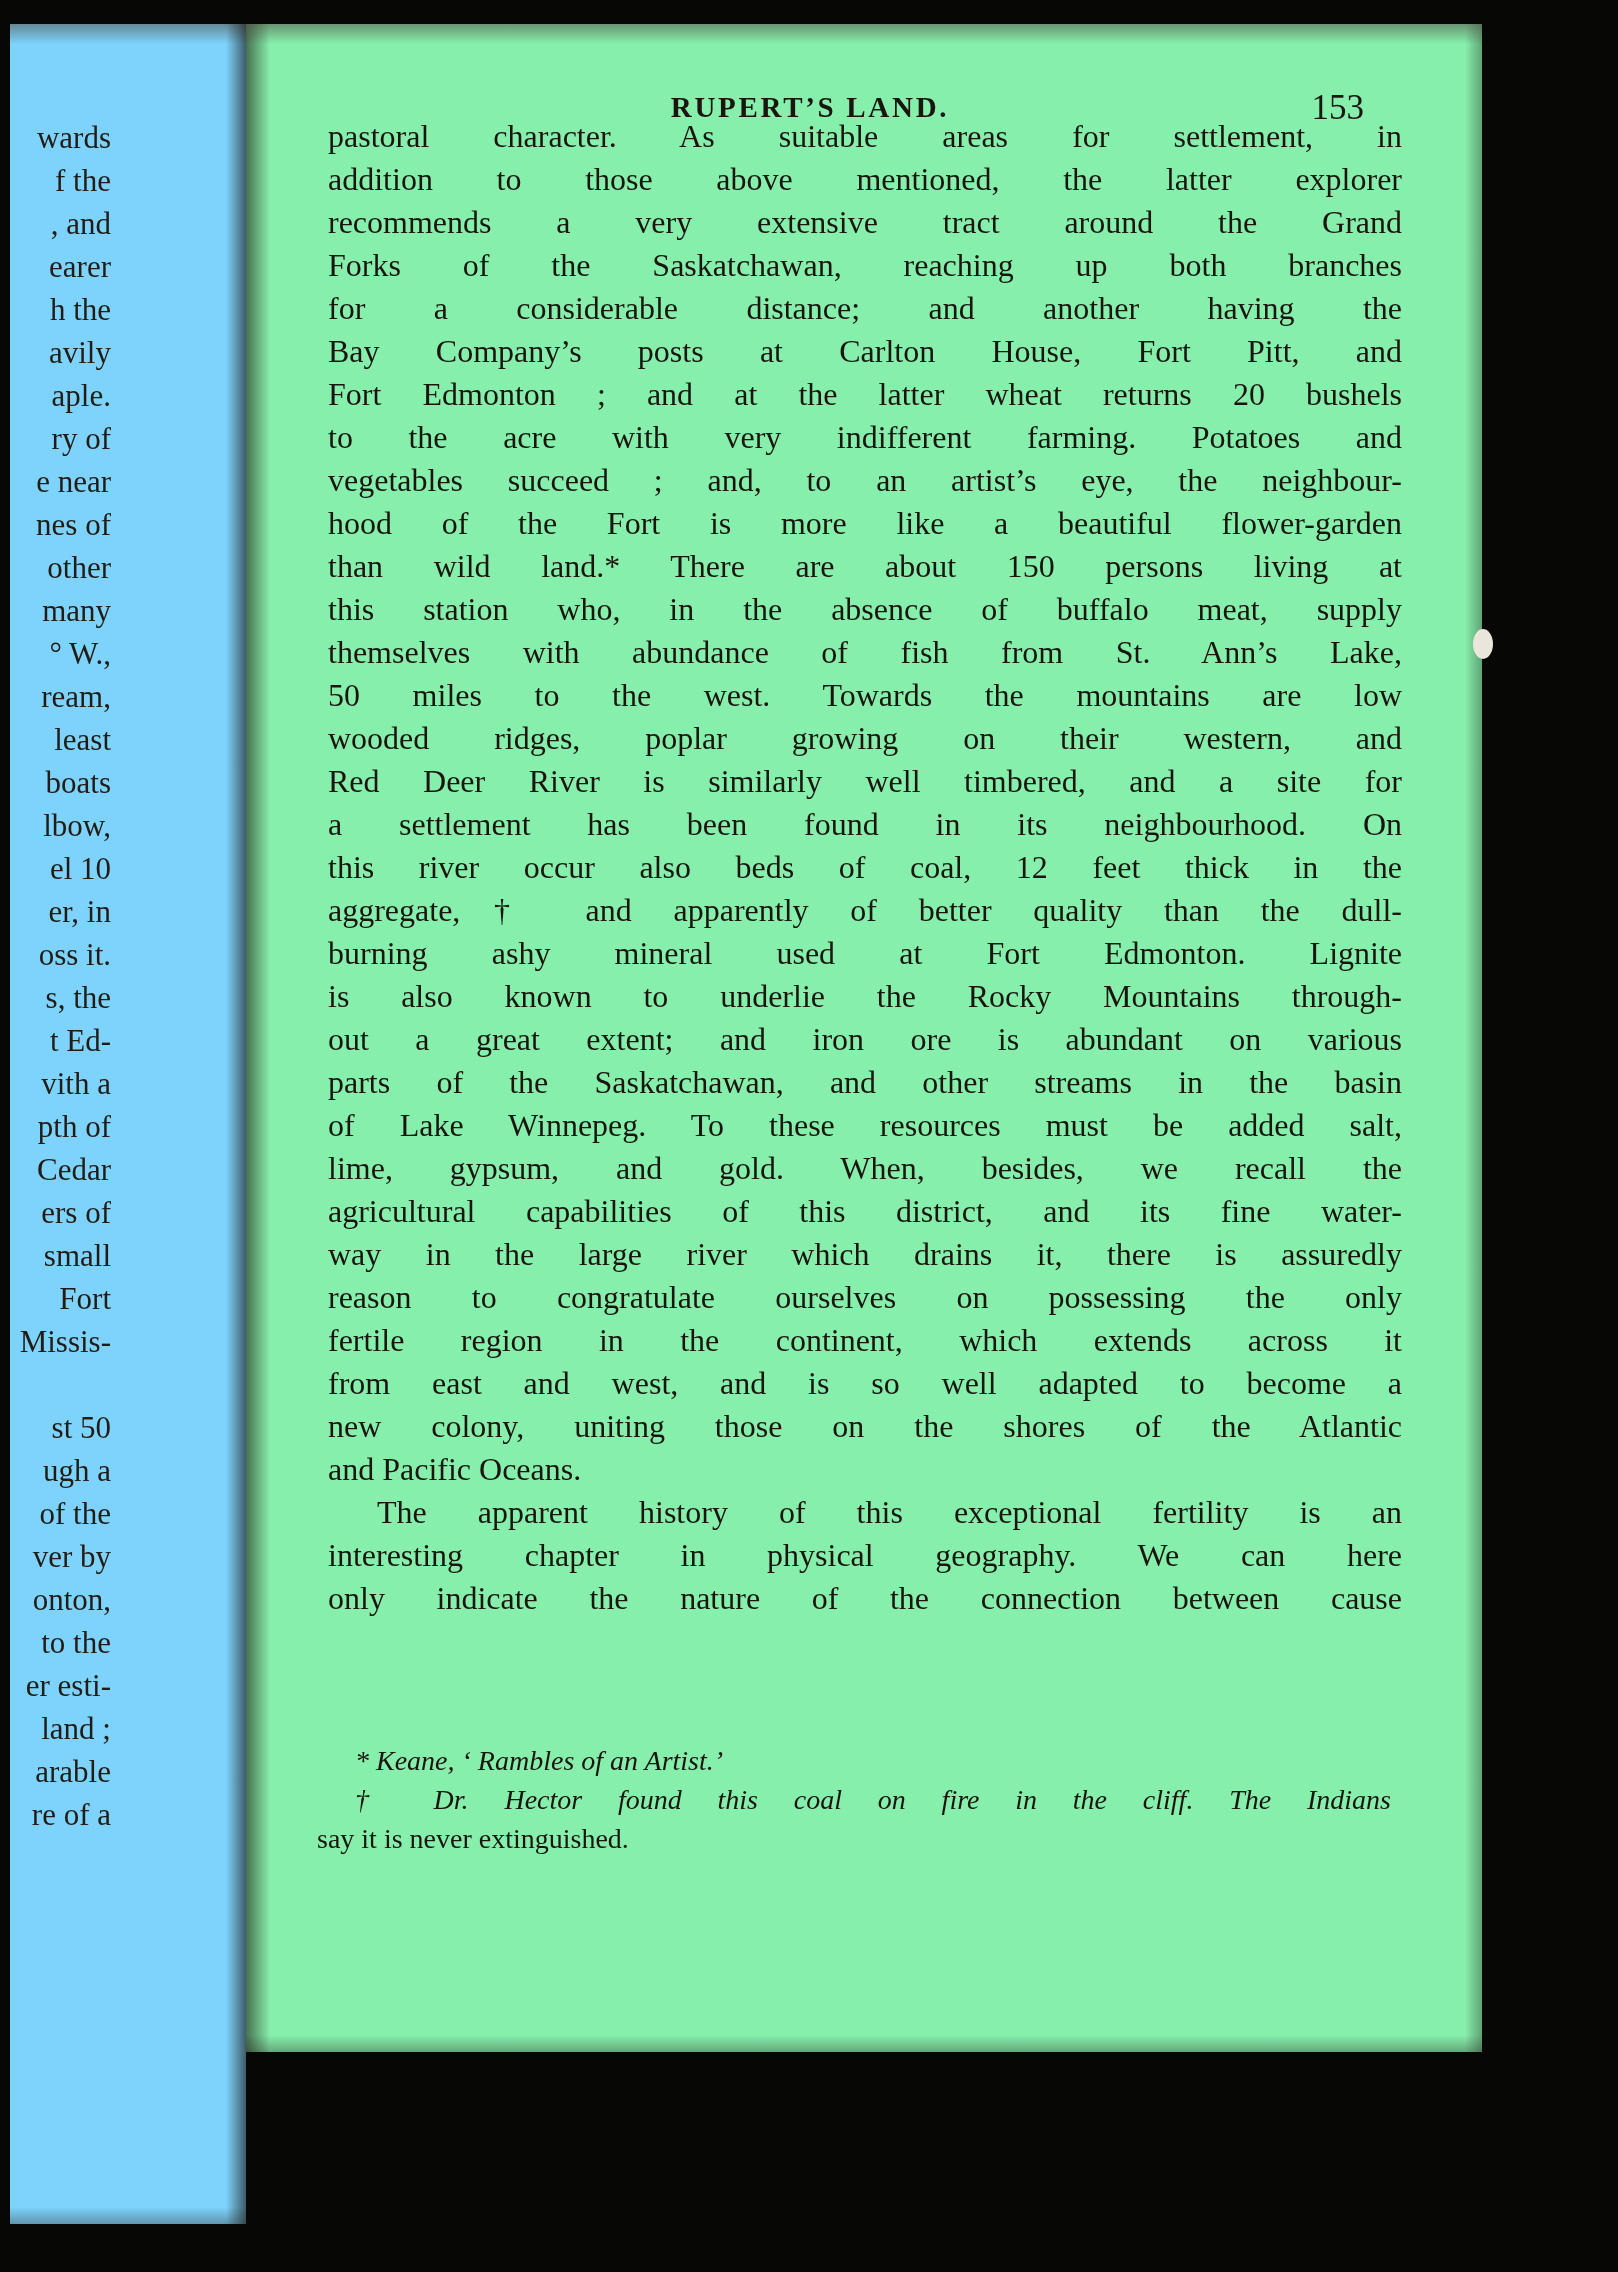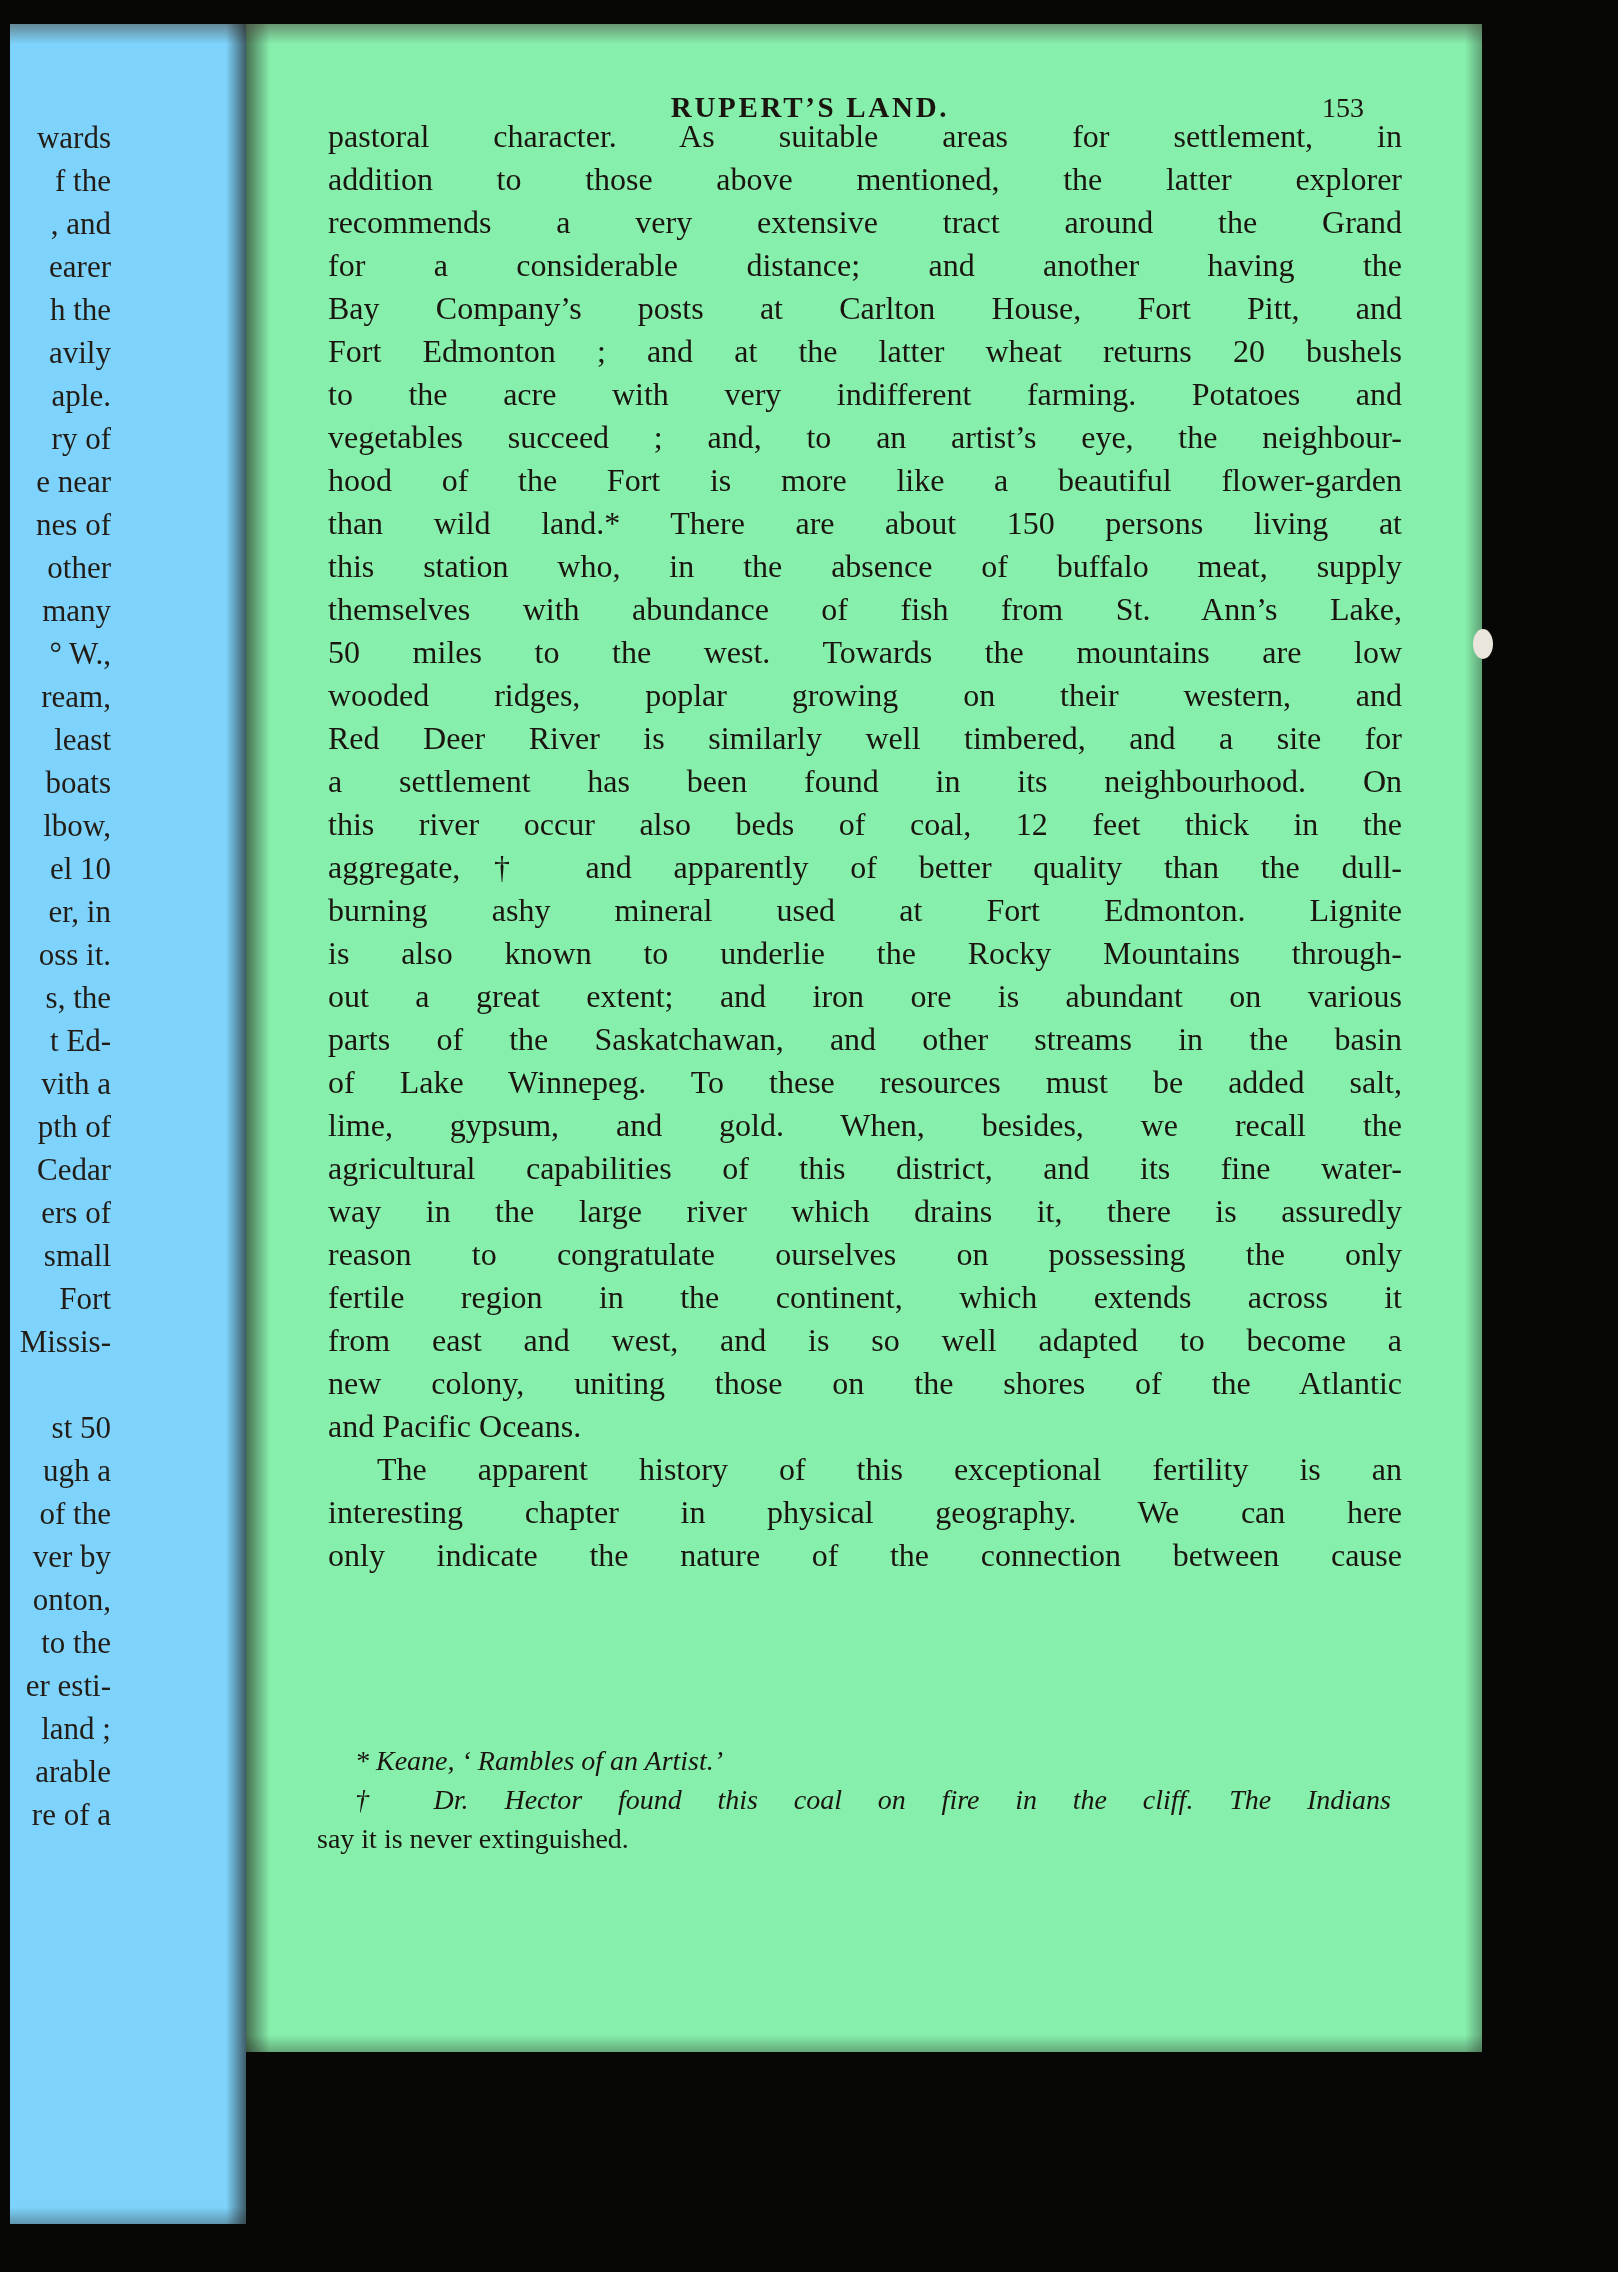--- a/index.html
+++ b/index.html
@@ -53,21 +53,21 @@
 
   
   .header-row { position:absolute; left:71px; top:62px; width:1074px; height:43px; }
   .running-title {
     display:block; text-align:center; padding-right:88px;
     font-size:29px; font-weight:bold; letter-spacing:2.7px;
     color:#1b1510; line-height:43px;
   }
   .page-number {
     position:absolute; right:27px; top:0;
-    font-size:28px; color:#1b1510; line-height:43px;
+    font-size:35px; color:#1b1510; line-height:43px;
   }
 
   
   .body { position:absolute; left:71px; top:91px; width:1074px;margin-left:11px; }
   .line {
     height:43px; line-height:43px;
     font-size:32px; color:#1b1510;
     overflow:hidden;
   }
   .line.j { text-align:justify; }
@@ -154,20 +154,21 @@
     <div class="header-row">
       <span class="running-title">RUPERT’S LAND.</span>
       <span class="page-number">153</span>
     </div>
 
     <div class="body">
 
     <div class="line j">pastoral character.  As suitable areas for settlement, in</div>
         <div class="line j">addition to those above mentioned, the latter explorer</div>
         <div class="line j">recommends a very extensive tract around the Grand</div>
+        <div class="line j">Forks of the Saskatchawan, reaching up both branches</div>
         <div class="line j">for a considerable distance; and another having the</div>
         <div class="line j">Bay Company’s posts at Carlton House, Fort Pitt, and</div>
         <div class="line j">Fort Edmonton ; and at the latter wheat returns 20 bushels</div>
         <div class="line j">to the acre with very indifferent farming.  Potatoes and</div>
         <div class="line j">vegetables succeed ; and, to an artist’s eye, the neighbour-</div>
         <div class="line j">hood of the Fort is more like a beautiful flower-garden</div>
         <div class="line j">than wild land.*  There are about 150 persons living at</div>
         <div class="line j">this station who, in the absence of buffalo meat, supply</div>
         <div class="line j">themselves with abundance of fish from St. Ann’s Lake,</div>
         <div class="line j">50 miles to the west.  Towards the mountains are low</div>

